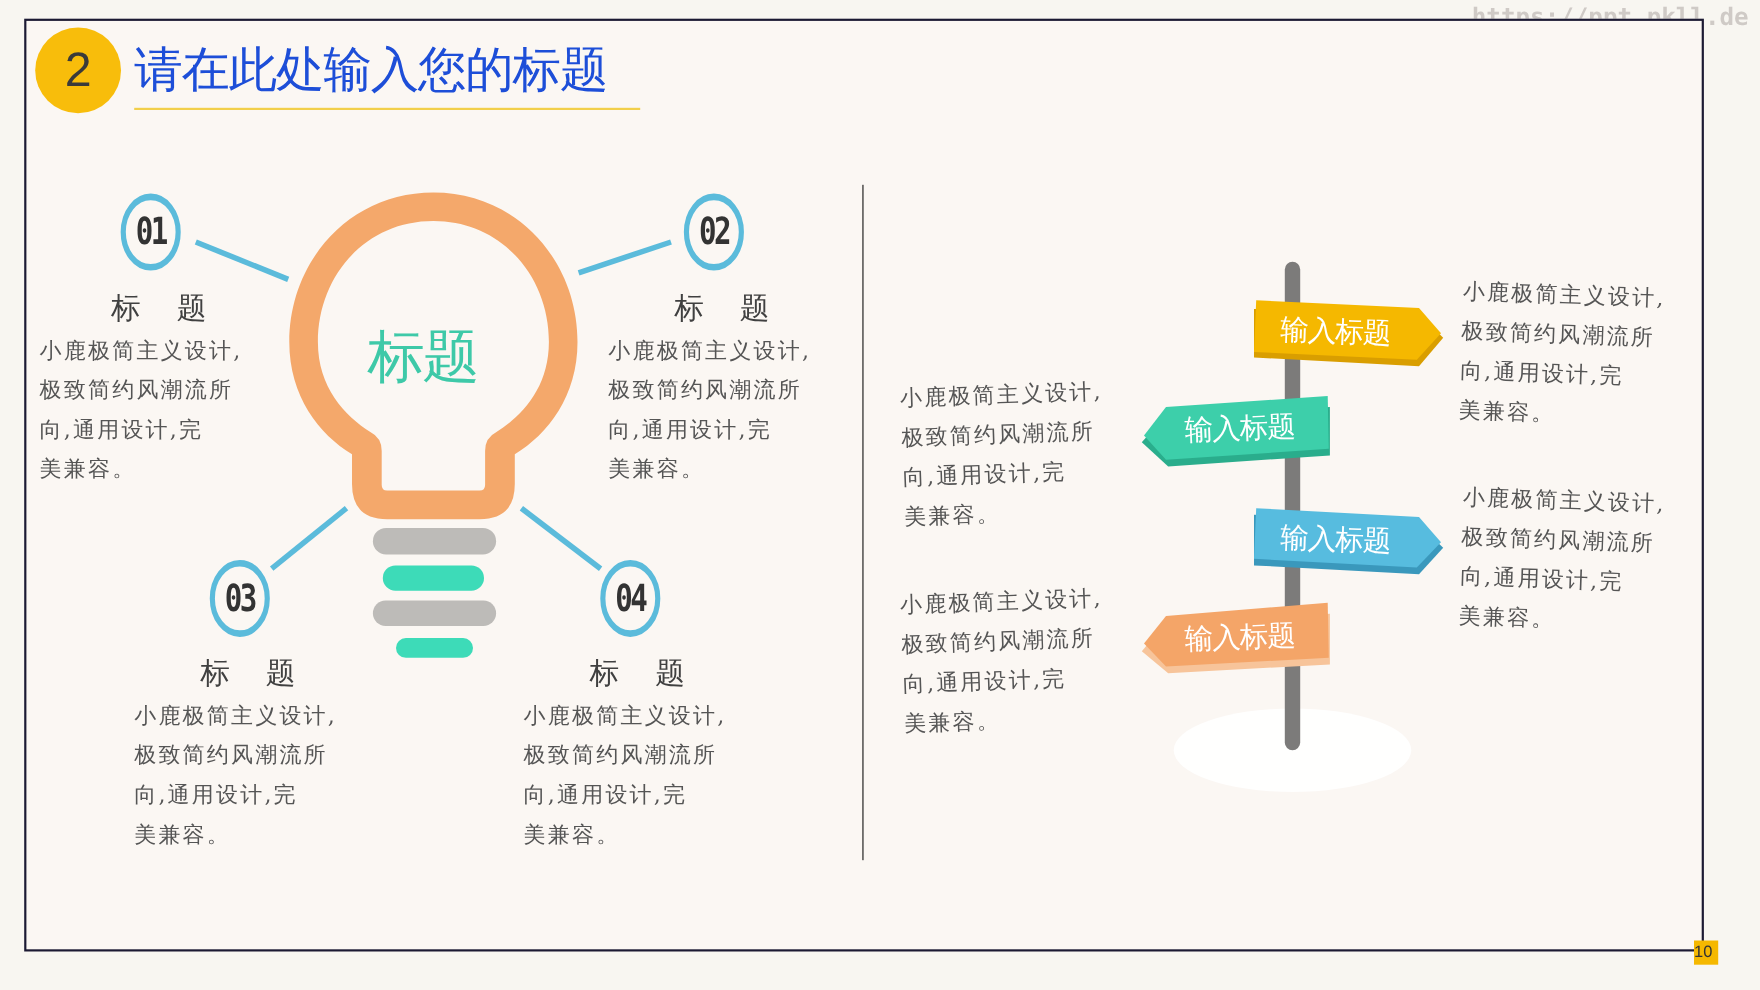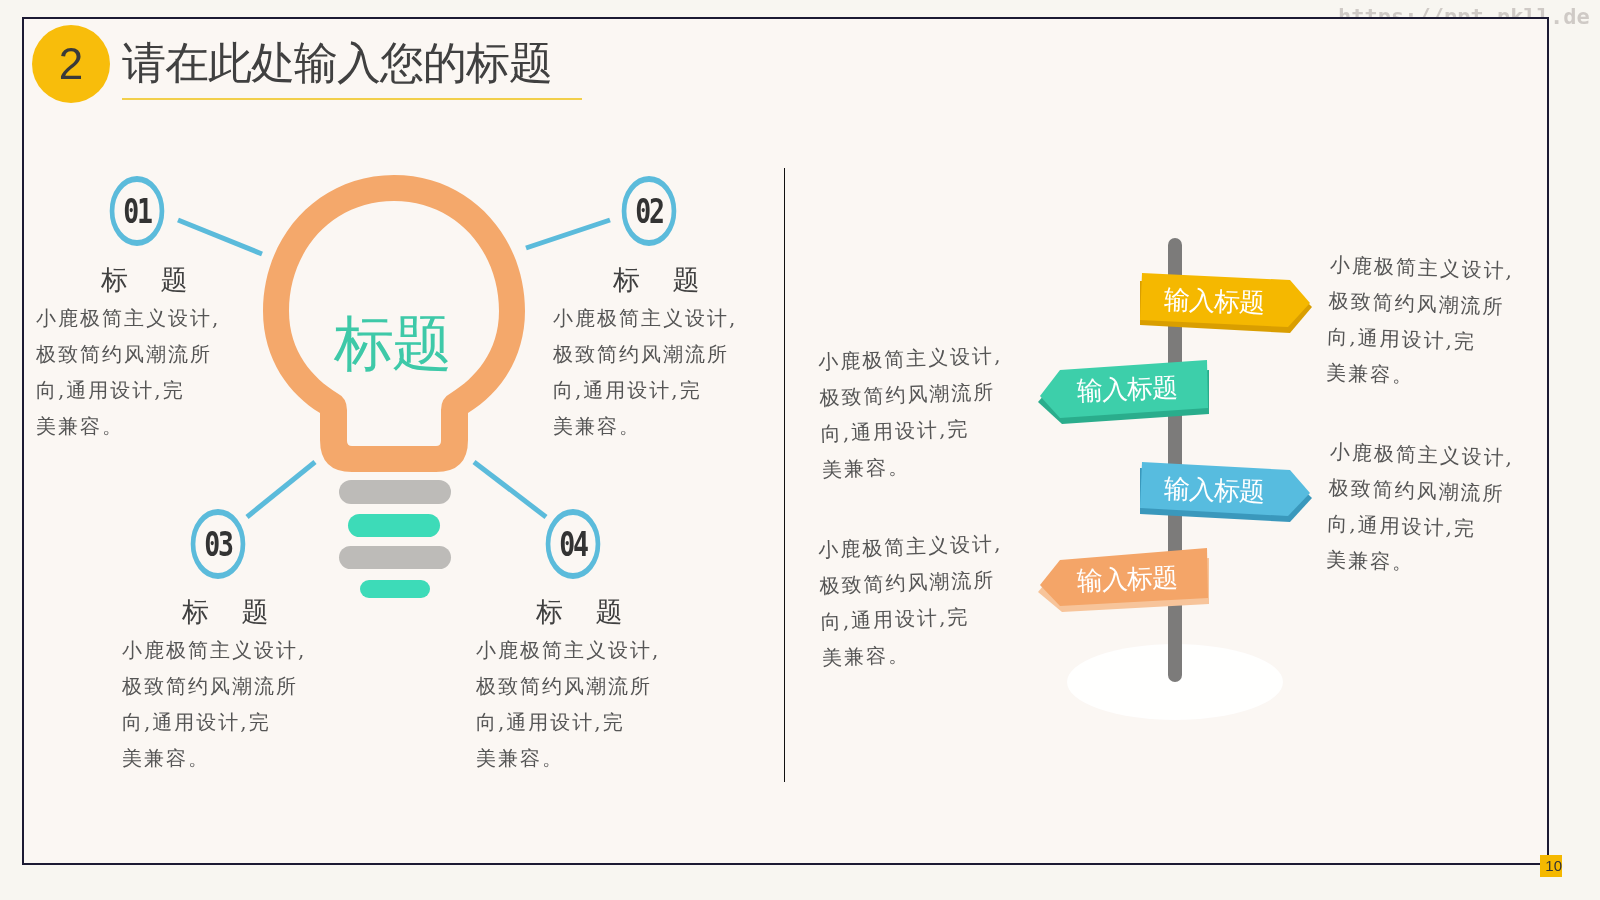--- a/index.html
+++ b/index.html
@@ -1,28 +1,28 @@
 <!DOCTYPE html>
 <html><head>
 <meta charset="utf-8">
 <style>
   html, body { margin:0; padding:0; }
   body { width:1600px; height:900px; background:#f8f6f1; position:relative; overflow:hidden; font-family:"DejaVu Sans", sans-serif; }
   .frame { position:absolute; left:22px; top:17px; width:1527px; height:848px; border:2px solid #1c1a33; background:#fbf7f3; box-sizing:border-box; }
   .watermark { position:absolute; left:1338px; top:4px; font-family:"DejaVu Sans Mono", monospace; font-weight:bold; font-size:22px; color:#cfcac6; letter-spacing:0px; }
-  .page-num { position:absolute; left:1540px; top:855px; width:22px; height:22px; background:#f5b800; color:#333; font-size:15px; line-height:22px; text-align:right; font-family:"Liberation Sans", sans-serif; }
+  .page-num { position:absolute; left:1540px; top:855px; width:22px; height:22px; background:#f5b800; color:#333; font-size:15px; line-height:22px; text-align:left; font-family:"Liberation Sans", sans-serif; }
   .num-badge { position:absolute; left:32px; top:25px; width:78px; height:78px; border-radius:50%; background:#f8bd0b; color:#3a3a3a; font-size:44px; line-height:78px; text-align:center; font-family:"Liberation Sans", sans-serif; }
-  .title { position:absolute; left:122px; top:34px; font-size:44px; color:#404040; font-family:"DejaVu Sans", sans-serif; letter-spacing:-1px; }
+  .title { position:absolute; left:122px; top:34px; font-size:44px; color:#1d4ed8; font-family:"DejaVu Sans", sans-serif; letter-spacing:-1px; }
   .title-line { position:absolute; left:122px; top:98px; width:460px; height:2px; background:#f2cf4a; }
   .divider { position:absolute; left:784px; top:168px; width:1px; height:614px; background:#111; }
 
   .num-circle { position:absolute; width:58px; height:58px; border:6px solid #5bbbdb; border-radius:50%; background:#fbf7f3; color:#333; font-family:"DejaVu Sans Mono", monospace; font-weight:bold; font-size:34px; line-height:58px; text-align:center; letter-spacing:-3px; transform:scaleX(0.78); }
   .item-title { position:absolute; font-family:"DejaVu Serif", serif; font-size:27px; color:#404040; letter-spacing:12px; }
   .body-text { position:absolute; font-family:"DejaVu Serif", serif; font-size:20px; color:#555; line-height:36px; letter-spacing:2px; width:210px; }
-  .bulb-title { position:absolute; left:334px; top:304px; font-size:60px; color:#3ec9a8; font-family:"DejaVu Sans", sans-serif; letter-spacing:-2px; }
+  .bulb-title { position:absolute; left:334px; top:290px; font-size:52px; color:#3ec9a8; font-family:"DejaVu Sans", sans-serif; letter-spacing:-2px; }
 
   .sign-text { position:absolute; color:#fff; font-size:26px; font-family:"DejaVu Sans", sans-serif; letter-spacing:-1px; }
   .rtext { position:absolute; font-family:"DejaVu Serif", serif; font-size:20px; color:#555; line-height:36px; letter-spacing:2px; width:210px; }
 </style>
 </head>
 <body>
 
 <div class="watermark">https://ppt.pkll.de</div>
 <div class="frame"></div>
 

